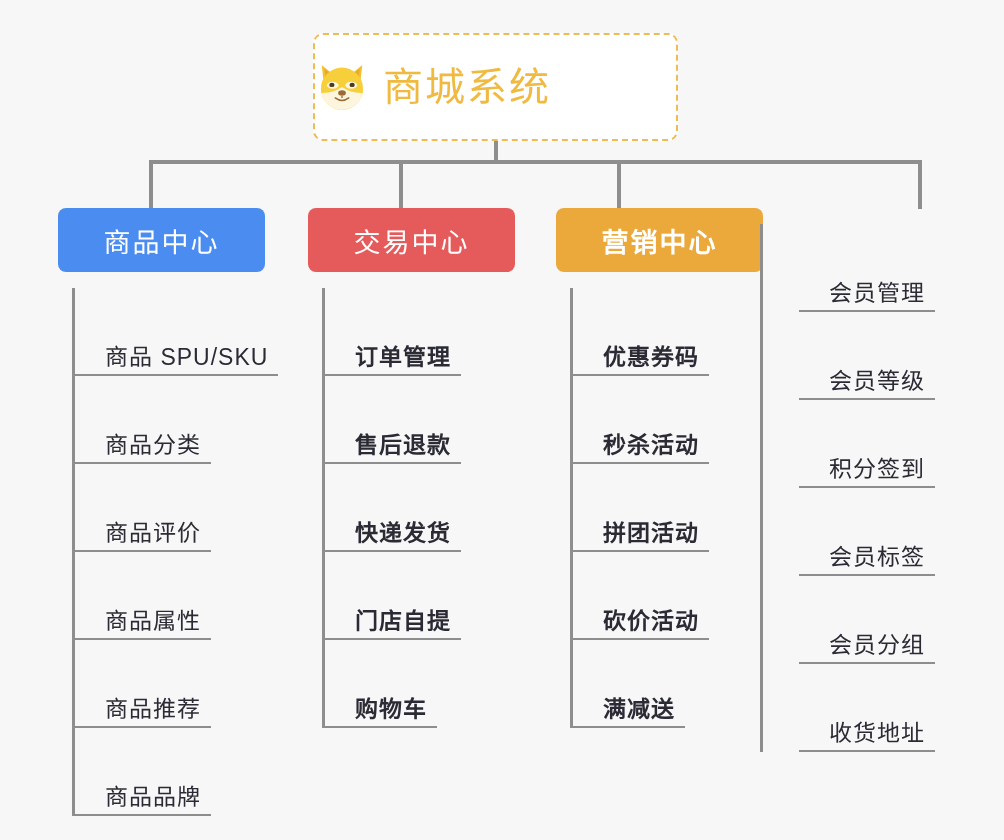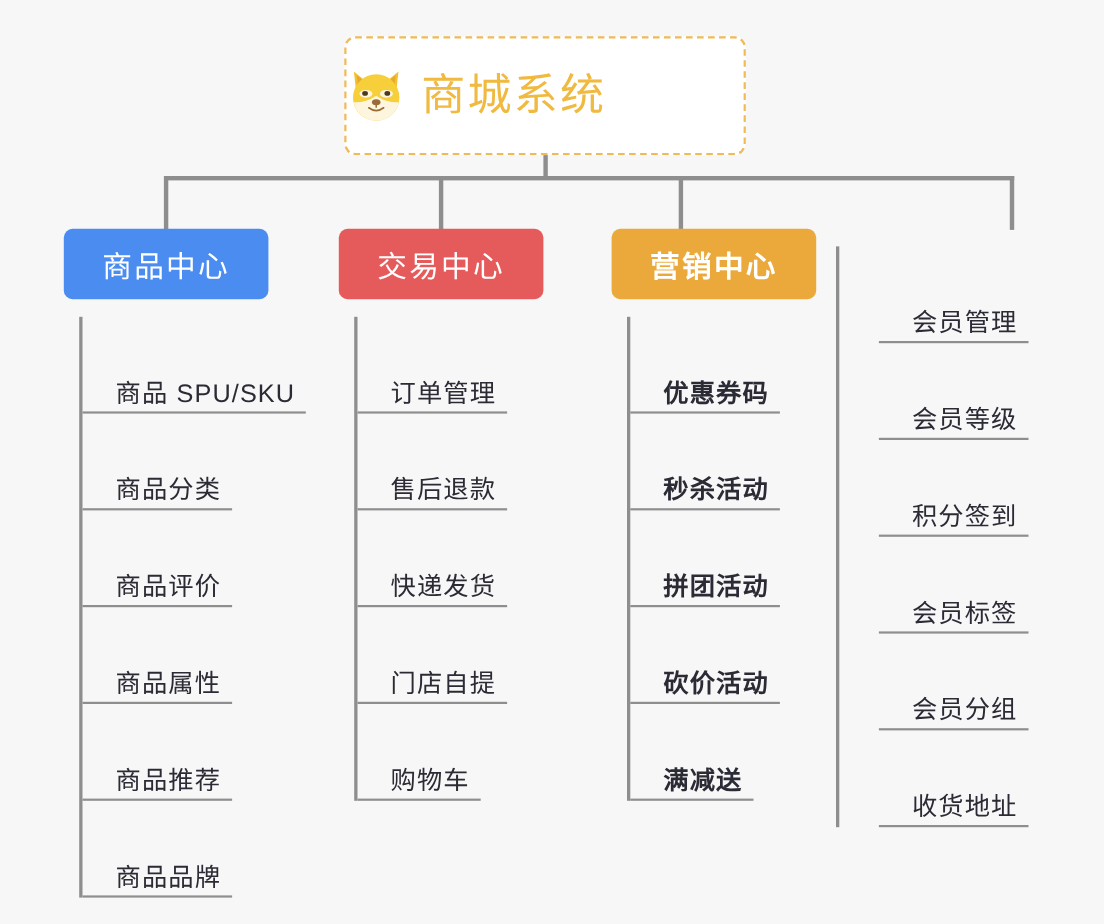--- a/index.html
+++ b/index.html
@@ -66,21 +66,21 @@
     position: absolute;
     top: 208px;
     width: 190px;
   }
   .col-1 { left: 58px; }
   .col-2 { left: 308px; }
   .col-3 { left: 556px; font-weight: bold; }
   .col-4 { left: 746px; }
 
   .cat-card {
-    width: 186px;
+    width: 207px;
     height: 64px;
     border-radius: 8px;
     display: flex;
     align-items: center;
     justify-content: center;
     color: #ffffff;
     font-size: 27px;
     letter-spacing: 2px;
     box-sizing: border-box;
   }
@@ -178,21 +178,21 @@
       </li>
       <li class="leaf-item">
         <span class="leaf-label">商品品牌</span>
         <span class="leaf-rule" style="background: rgb(142, 142, 142); width: 136px;"></span>
       </li>
     </ul>
   </div>
 
   <div class="column col-2">
     <div class="cat-card" style="background: rgb(229, 91, 91);">交易中心</div>
-    <ul class="leaf-list" style="border-left-color: rgb(142, 142, 142);">
+    <ul class="leaf-list" style="border-left-color: rgb(142, 142, 142); font-weight: bold;">
       <li class="leaf-item">
         <span class="leaf-label">订单管理</span>
         <span class="leaf-rule" style="background: rgb(142, 142, 142); width: 136px;"></span>
       </li>
       <li class="leaf-item">
         <span class="leaf-label">售后退款</span>
         <span class="leaf-rule" style="background: rgb(142, 142, 142); width: 136px;"></span>
       </li>
       <li class="leaf-item">
         <span class="leaf-label">快递发货</span>

